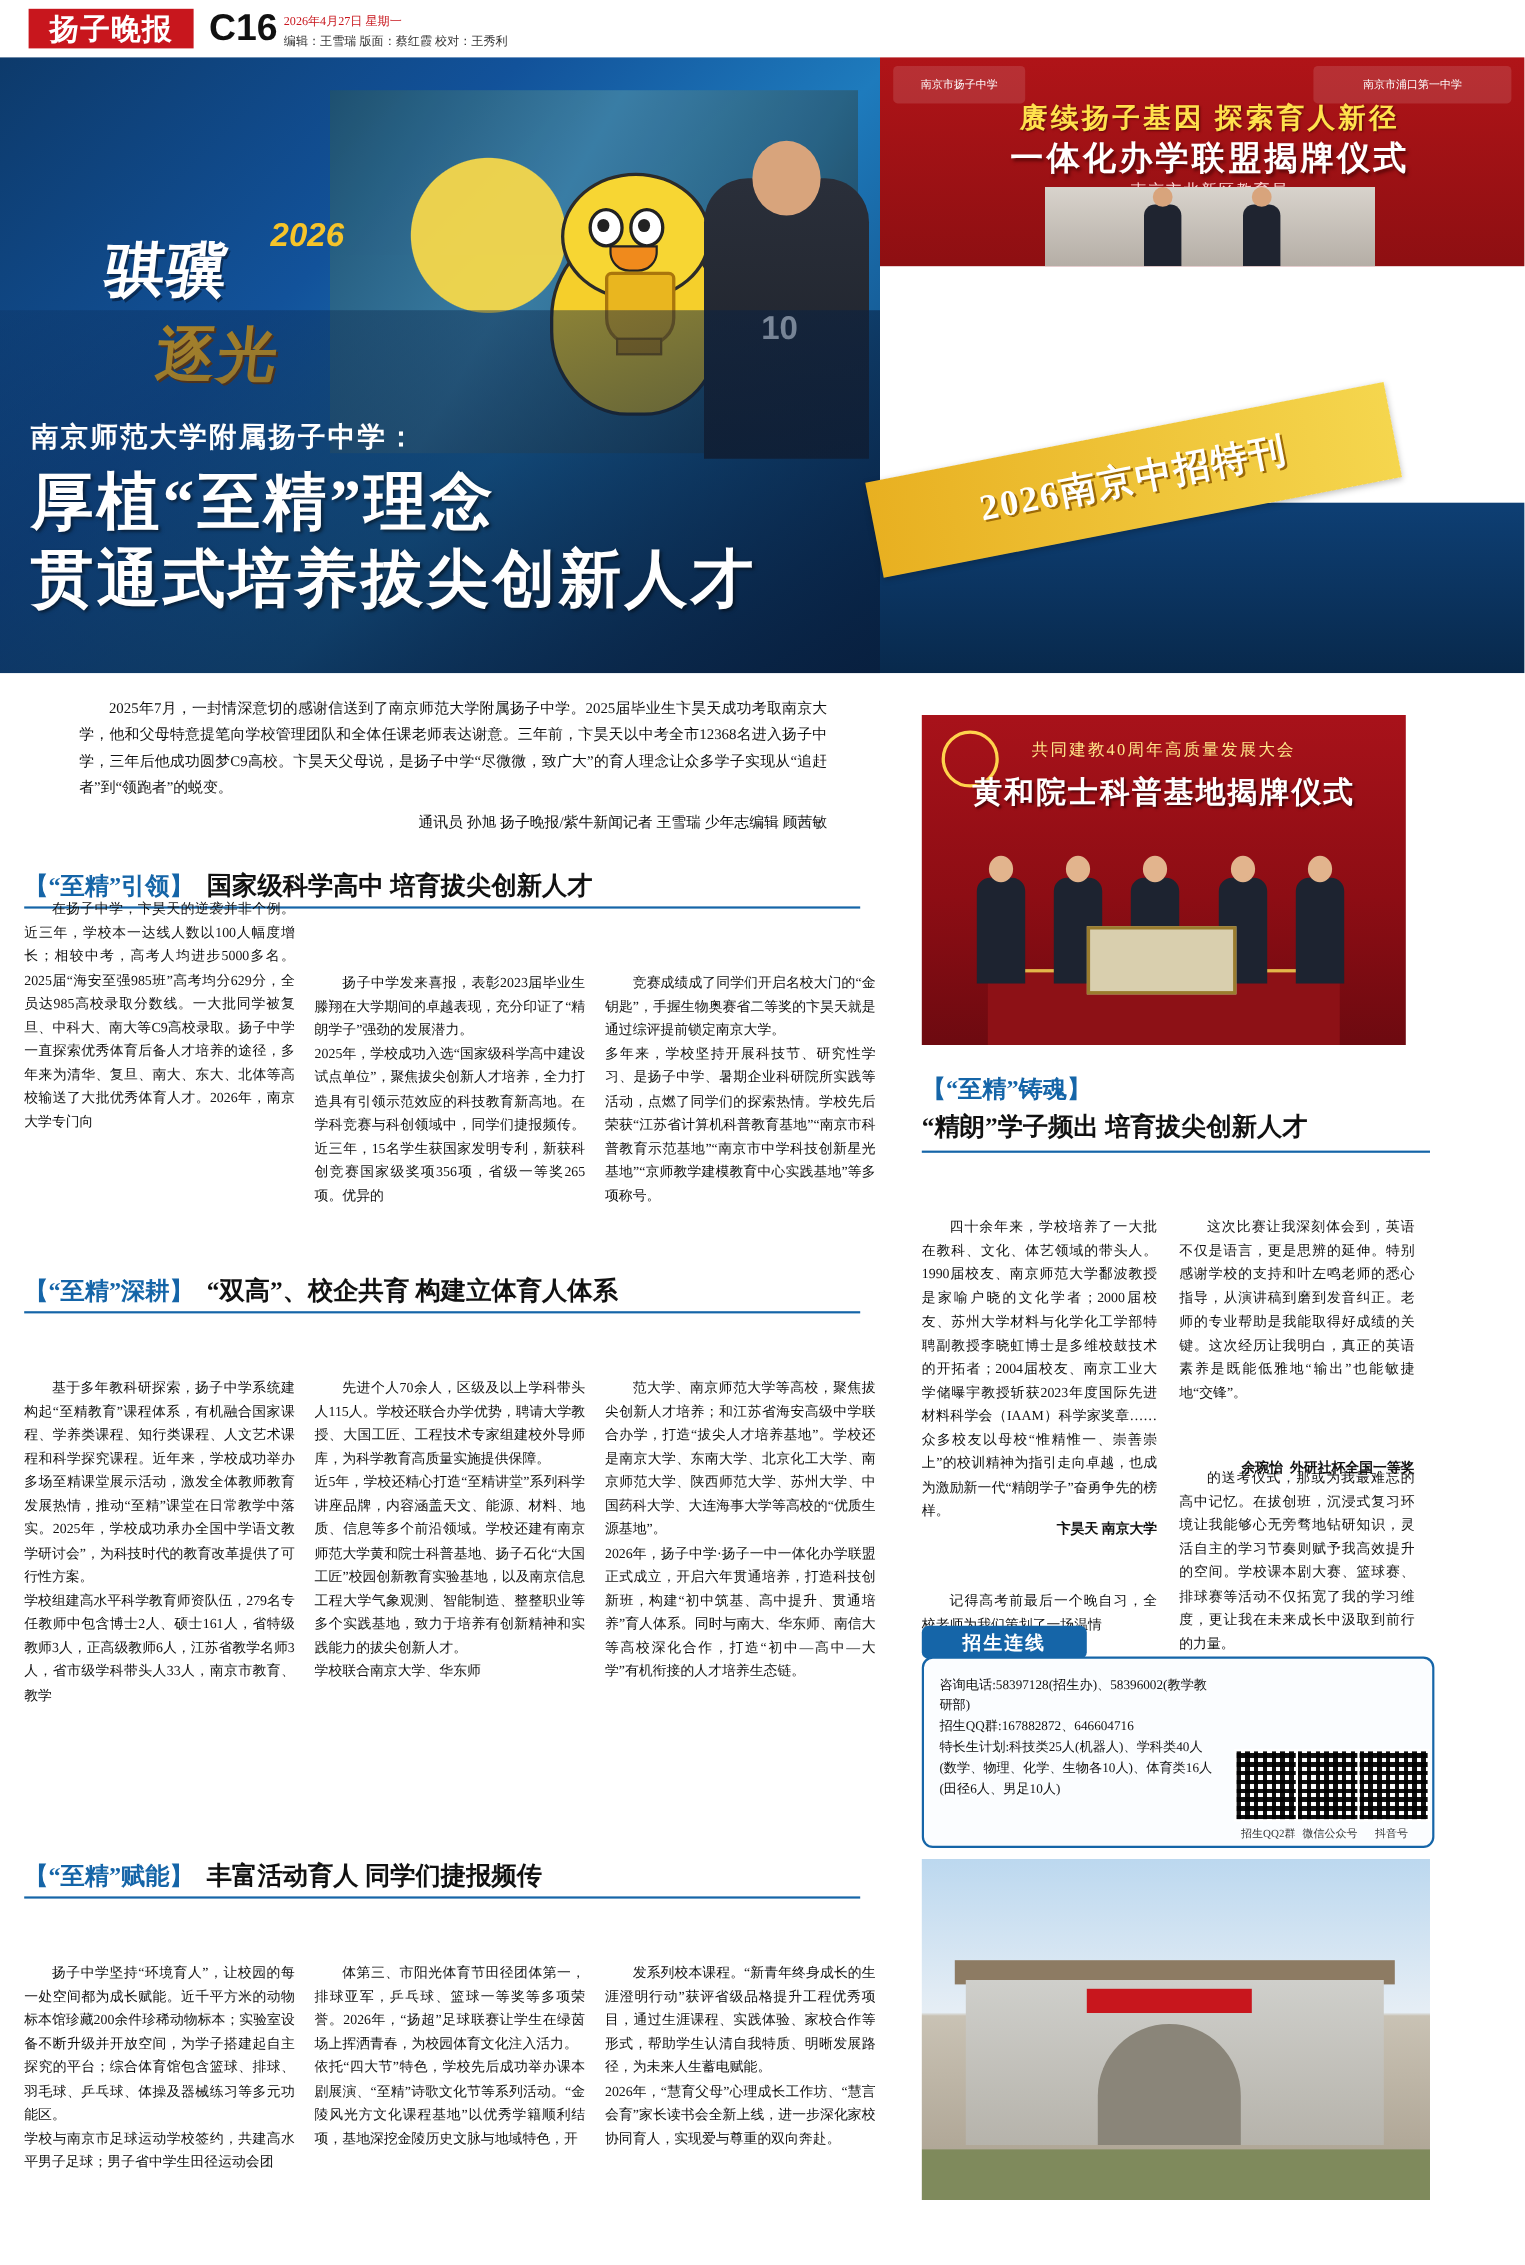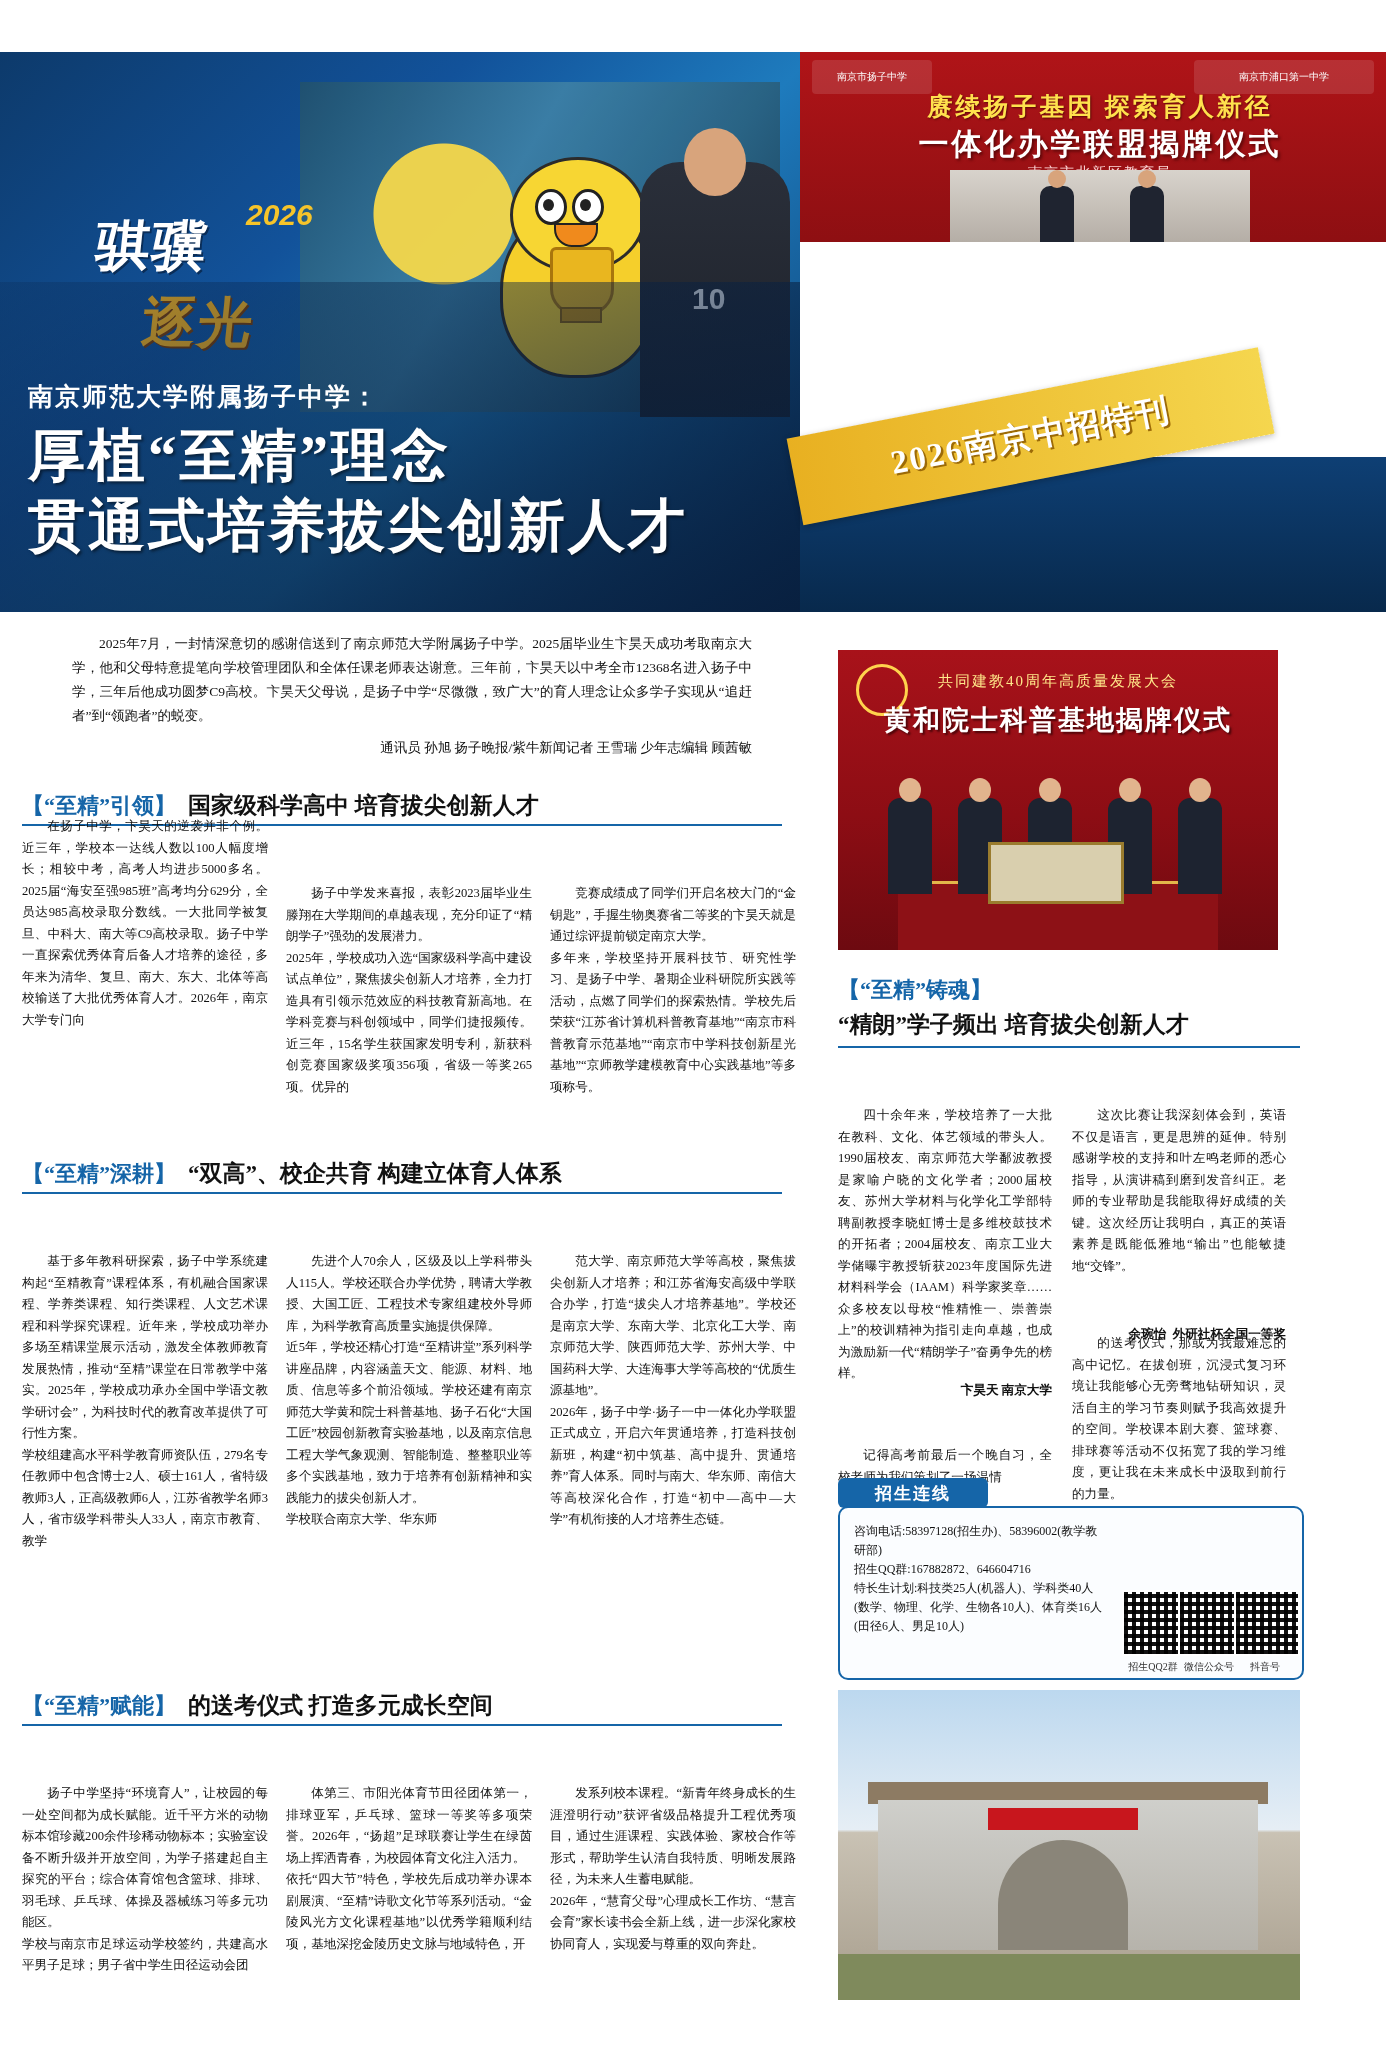--- a/index.html
+++ b/index.html
@@ -209,20 +209,26 @@
     repeating-linear-gradient(0deg,#111 0 4px,#fff 4px 8px),
     repeating-linear-gradient(90deg,#111 0 4px,rgba(255,255,255,0) 4px 8px);
     background-blend-mode:multiply;border:2px solid #fff;}
   .qr-lab{position:absolute;bottom:4px;width:62px;text-align:center;font-size:10px;color:#333;}
 </style>
 </head>
 <body>
 
 <div class="page">
 
+  <div class="masthead">
+    <div class="mh-logo">扬子晚报</div>
+    <div class="mh-page">C16</div>
+    <div class="mh-date">2026年4月27日 星期一</div>
+    <div class="mh-credit">编辑：王雪瑞  版面：蔡红霞  校对：王秀利</div>
+  </div>
 
   <div class="hero">
     <div class="hero-left">
       <div class="hero-photo-left"></div>
       <div class="mascot">
         <div class="body"></div>
           <div class="head"></div>
         <div class="eyeL"></div>
           <div class="eyeR"></div>
         <div class="pupL"></div>
@@ -307,21 +313,21 @@
 近5年，学校还精心打造“至精讲堂”系列科学讲座品牌，内容涵盖天文、能源、材料、地质、信息等多个前沿领域。学校还建有南京师范大学黄和院士科普基地、扬子石化“大国工匠”校园创新教育实验基地，以及南京信息工程大学气象观测、智能制造、整整职业等多个实践基地，致力于培养有创新精神和实践能力的拔尖创新人才。
 学校联合南京大学、华东师</p>
   </div>
   <div class="col" style="left:550px;top:1208px;width:246px;white-space:pre-wrap;">
     <p>范大学、南京师范大学等高校，聚焦拔尖创新人才培养；和江苏省海安高级中学联合办学，打造“拔尖人才培养基地”。学校还是南京大学、东南大学、北京化工大学、南京师范大学、陕西师范大学、苏州大学、中国药科大学、大连海事大学等高校的“优质生源基地”。
 2026年，扬子中学·扬子一中一体化办学联盟正式成立，开启六年贯通培养，打造科技创新班，构建“初中筑基、高中提升、贯通培养”育人体系。同时与南大、华东师、南信大等高校深化合作，打造“初中—高中—大学”有机衔接的人才培养生态链。</p>
   </div>
 
   <div class="sec-h" style="left:22px;top:1690px;">
     <span class="brack">【“至精”赋能】</span>
-    <span class="title">的送考仪式  打造多元成长空间</span>
+    <span class="title">丰富活动育人  同学们捷报频传</span>
   </div>
   <div class="rule" style="left:22px;top:1724px;width:760px;"></div>
   <div class="col" style="left:22px;top:1740px;width:246px;white-space:pre-wrap;">
     <p>扬子中学坚持“环境育人”，让校园的每一处空间都为成长赋能。近千平方米的动物标本馆珍藏200余件珍稀动物标本；实验室设备不断升级并开放空间，为学子搭建起自主探究的平台；综合体育馆包含篮球、排球、羽毛球、乒乓球、体操及器械练习等多元功能区。
 学校与南京市足球运动学校签约，共建高水平男子足球；男子省中学生田径运动会团</p>
   </div>
   <div class="col" style="left:286px;top:1740px;width:246px;white-space:pre-wrap;">
     <p>体第三、市阳光体育节田径团体第一，排球亚军，乒乓球、篮球一等奖等多项荣誉。2026年，“扬超”足球联赛让学生在绿茵场上挥洒青春，为校园体育文化注入活力。
 依托“四大节”特色，学校先后成功举办课本剧展演、“至精”诗歌文化节等系列活动。“金陵风光方文化课程基地”以优秀学籍顺利结项，基地深挖金陵历史文脉与地域特色，开</p>
   </div>

